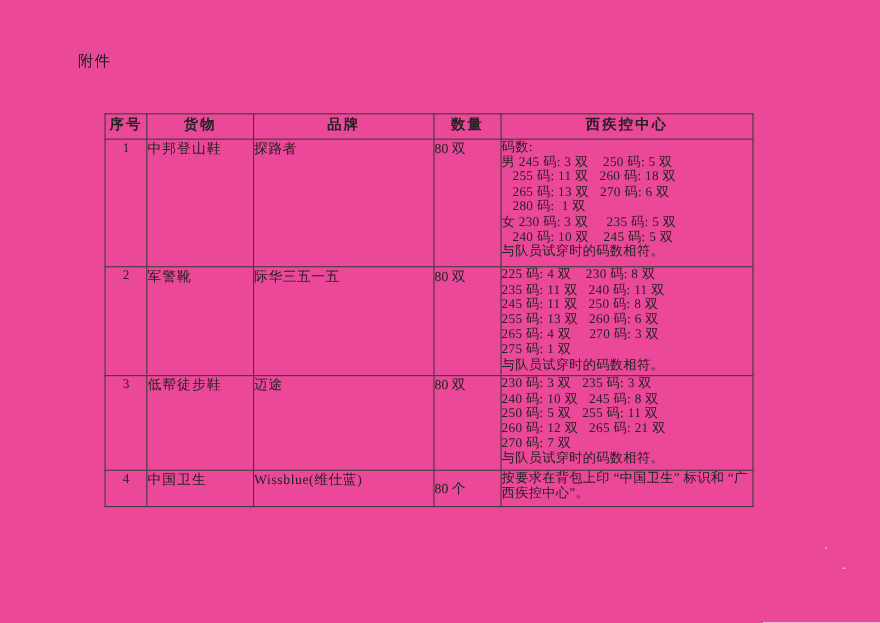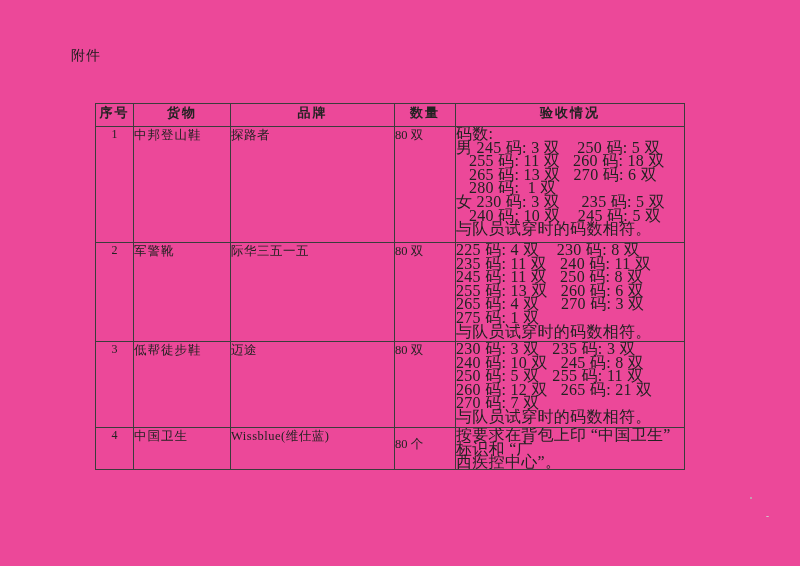--- a/index.html
+++ b/index.html
@@ -72,21 +72,21 @@
   }
   td.cell-brand { letter-spacing: 0.5px; }
   td.cell-qty {
     padding: 12px 2px 0 7px;
     font-size: 12.5px;
     margin-top: 15px;
   }
   tr.row-4 td.cell-qty { padding-top: 8px; }
   td.cell-accept {
     padding: 3px 4px 0 7px;
-    font-size: 16px;
+    font-size: 12px;
     line-height: 13.6px;
     white-space: pre-wrap;
     letter-spacing: 0.3px;
     margin-top: 34px;
   }
   .r1 { height: 116px; }
   .r2 { height: 99px; }
   .r3 { height: 86px; }
   .r4 { height: 33px; }
   .speck { position: absolute; background: #b9b9b9; border-radius: 50%; }
@@ -108,21 +108,21 @@
       <col style="width:164px">
       <col style="width:61px">
       <col style="width:229px">
     </colgroup>
     <tbody>
         <tr>
       <th class="hdr">序号</th>
       <th class="hdr">货物</th>
       <th class="hdr">品牌</th>
       <th class="hdr">数量</th>
-      <th class="hdr">验收情况</th>
+      <th class="hdr">西疾控中心</th>
     </tr>
     <tr class="r1 row-1">
       <td class="cell-no">1</td>
       <td class="cell-goods">中邦登山鞋</td>
       <td class="cell-brand">探路者</td>
       <td class="cell-qty">80 双</td>
       <td class="cell-accept">码数:
 男 245 码: 3 双    250 码: 5 双
    255 码: 11 双   260 码: 18 双
    265 码: 13 双   270 码: 6 双

